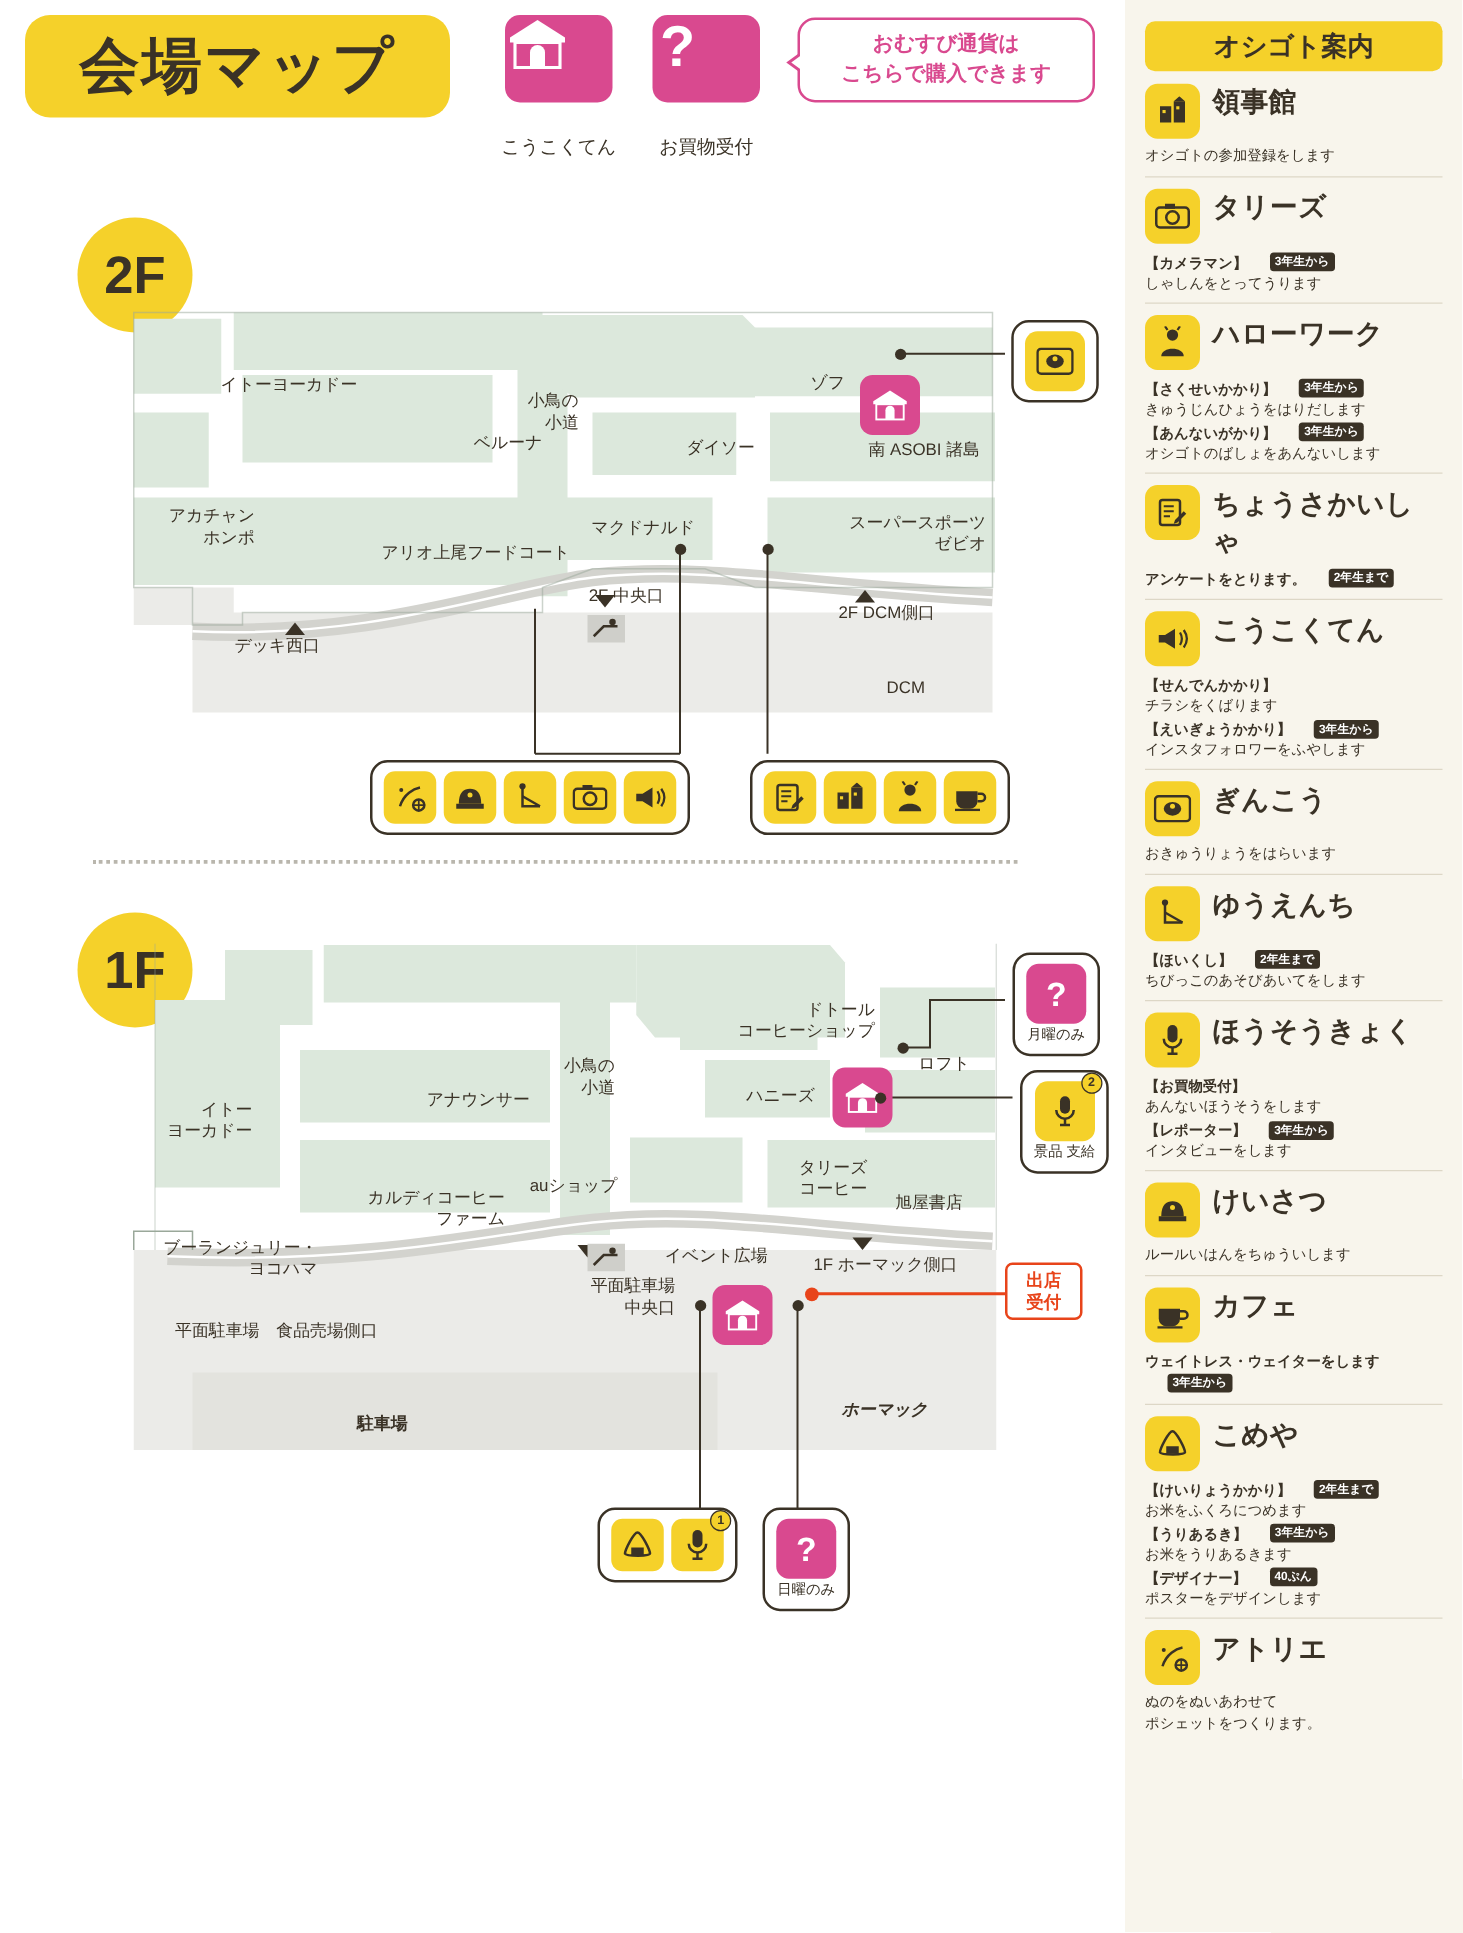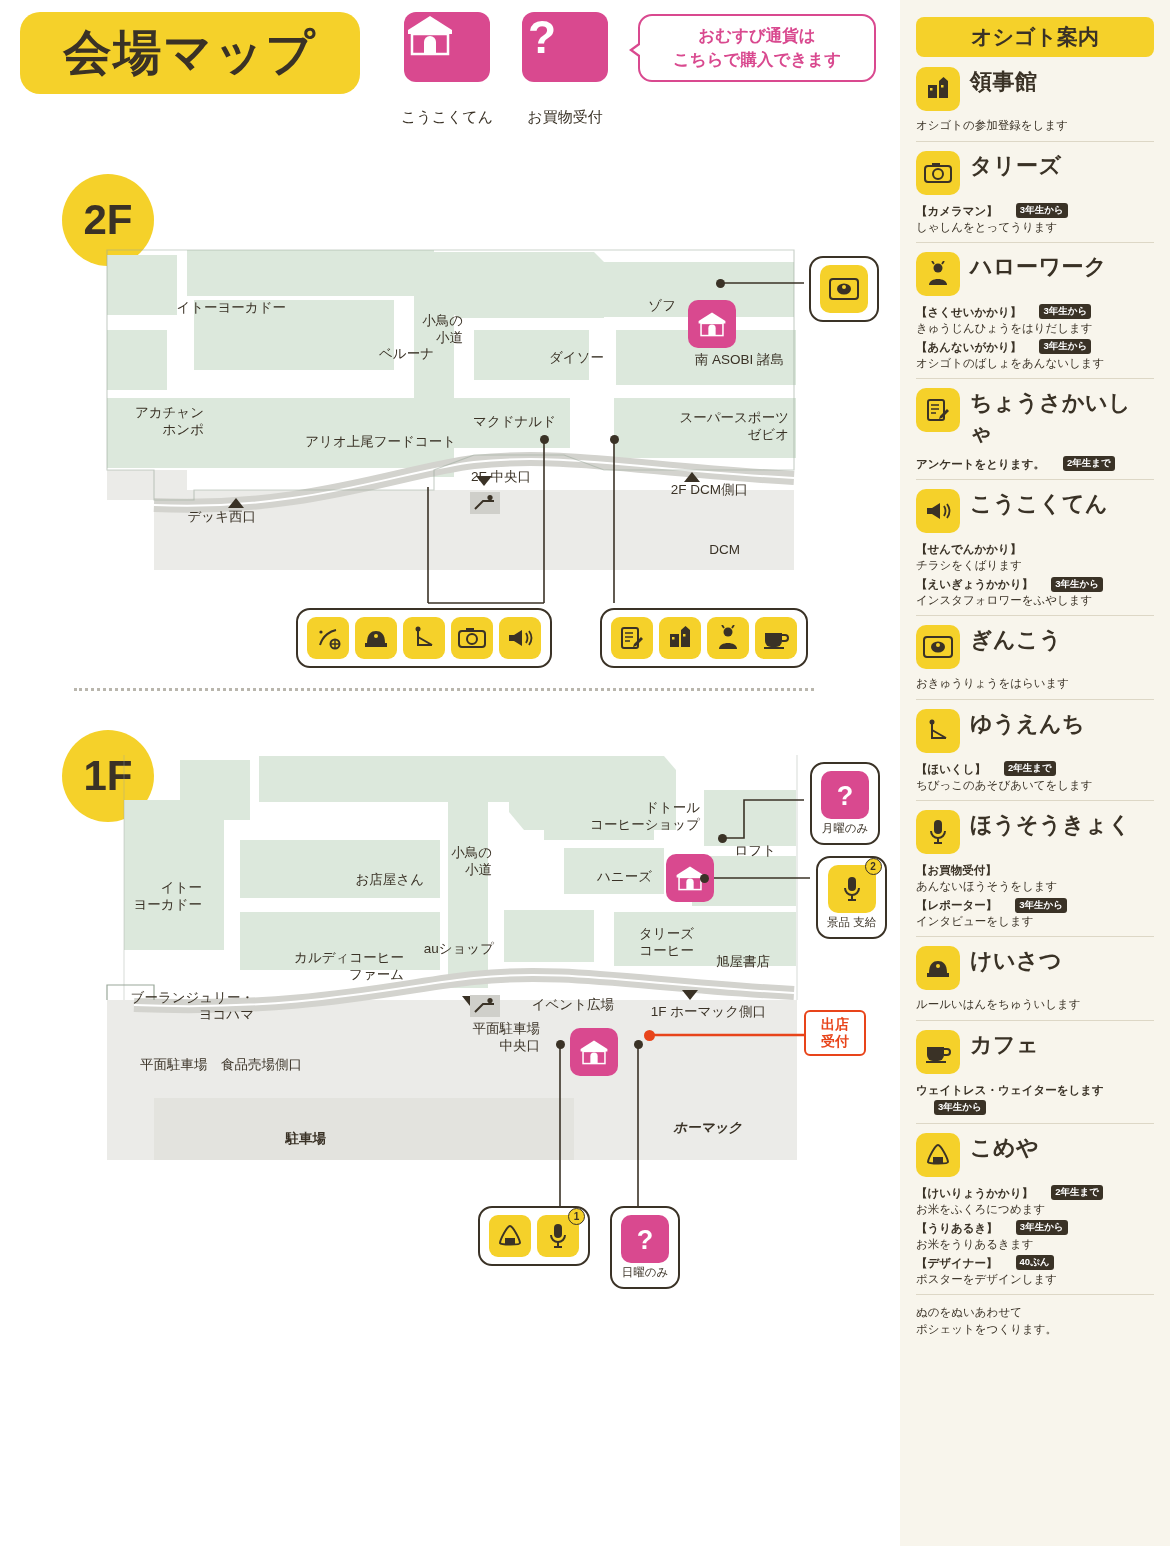--- a/index.html
+++ b/index.html
@@ -484,21 +484,21 @@
         <svg width="28" height="22" viewBox="0 0 28 22">
           <path d="M3 6 h17 v8 a6 6 0 0 1 -6 6 h-5 a6 6 0 0 1 -6 -6 z" fill="#3a3226"></path>
           <path d="M20 8 h3 a3 3 0 0 1 0 6 h-3" fill="none" stroke="#3a3226" stroke-width="2"></path>
           <path d="M2 21 h20" stroke="#3a3226" stroke-width="2"></path>
         </svg>
       </div>
     </div>
 
     <div class="mlabel" style="left:108px; top:880px; width:90px;">イトー
 ヨーカドー</div>
-    <div class="mlabel" style="left:300px; top:872px; width:120px;">お店屋さん</div>
+    <div class="mlabel" style="left:300px; top:872px; width:120px;">アナウンサー</div>
     <div class="mlabel" style="left:440px; top:845px; width:48px;">小鳥の
 小道</div>
     <div class="mlabel" style="left:556px; top:800px; width:140px;">ドトール
 コーヒーショップ</div>
     <div class="mlabel" style="left:568px; top:869px; width:80px;">ハニーズ</div>
     <div class="mlabel" style="left:720px; top:843px; width:52px;">ロフト</div>
     <div class="mlabel" style="left:240px; top:950px; width:160px;">カルディコーヒー
 ファーム</div>
     <div class="mlabel" style="left:398px; top:941px; width:92px;">auショップ</div>
     <div class="mlabel" style="left:620px; top:926px; width:70px;">タリーズ
@@ -781,17 +781,28 @@
         <span class="role-tag">【うりあるき】</span><span class="grade-tag">3年生から</span>
         <div class="role-desc">お米をうりあるきます</div>
       </div>
       <div class="role-line">
         <span class="role-tag">【デザイナー】</span><span class="grade-tag">40ぷん</span>
         <div class="role-desc">ポスターをデザインします</div>
       </div>
     </div>
 
     <div class="job">
+      <div class="job-head">
+        <div class="job-icon">
+          <svg width="26" height="26" viewBox="0 0 26 26">
+            <path d="M5 20 C8 10, 16 6, 21 5" stroke="#3a3226" stroke-width="2" fill="none"></path>
+            <circle cx="20" cy="19" r="4.5" fill="none" stroke="#3a3226" stroke-width="2"></circle>
+            <path d="M20 14.5 v9 M15.5 19 h9" stroke="#3a3226" stroke-width="1.4"></path>
+            <circle cx="6" cy="7" r="1.6" fill="#3a3226"></circle>
+          </svg>
+        </div>
+        <div class="job-name">アトリエ</div>
+      </div>
       <div class="job-desc" style="white-space:pre-line;">ぬのをぬいあわせて
 ポシェットをつくります。</div>
     </div>
   </div>
 </div>
 
 </body></html>

